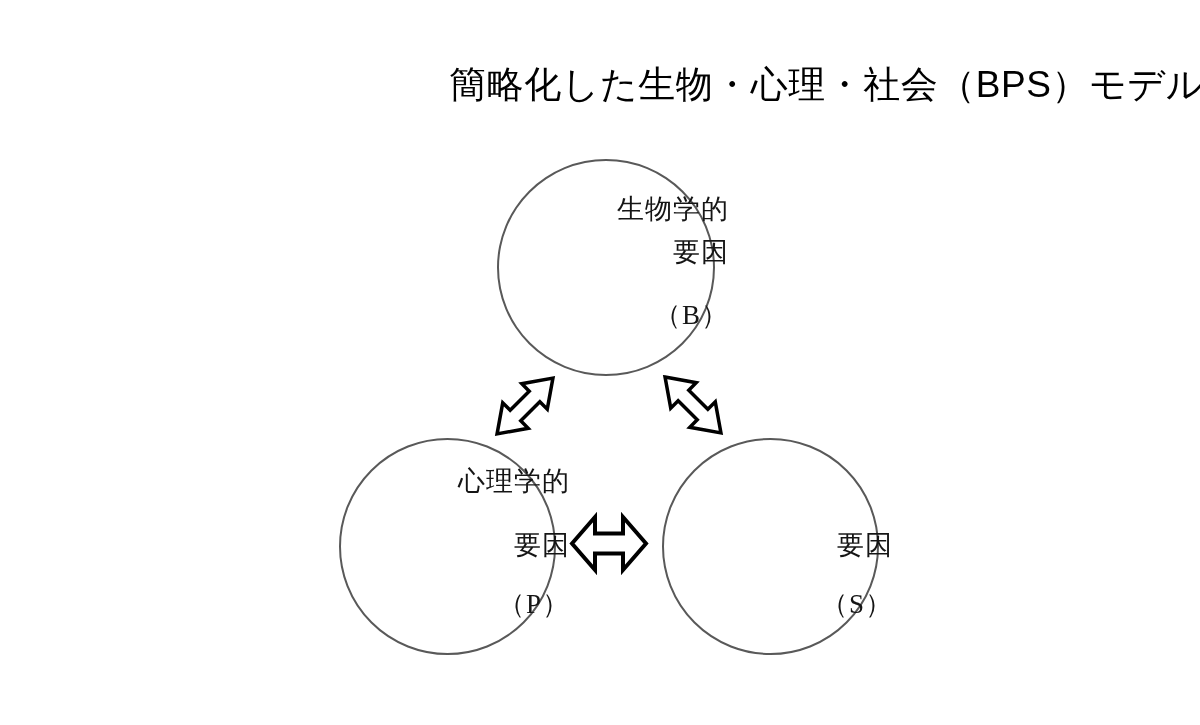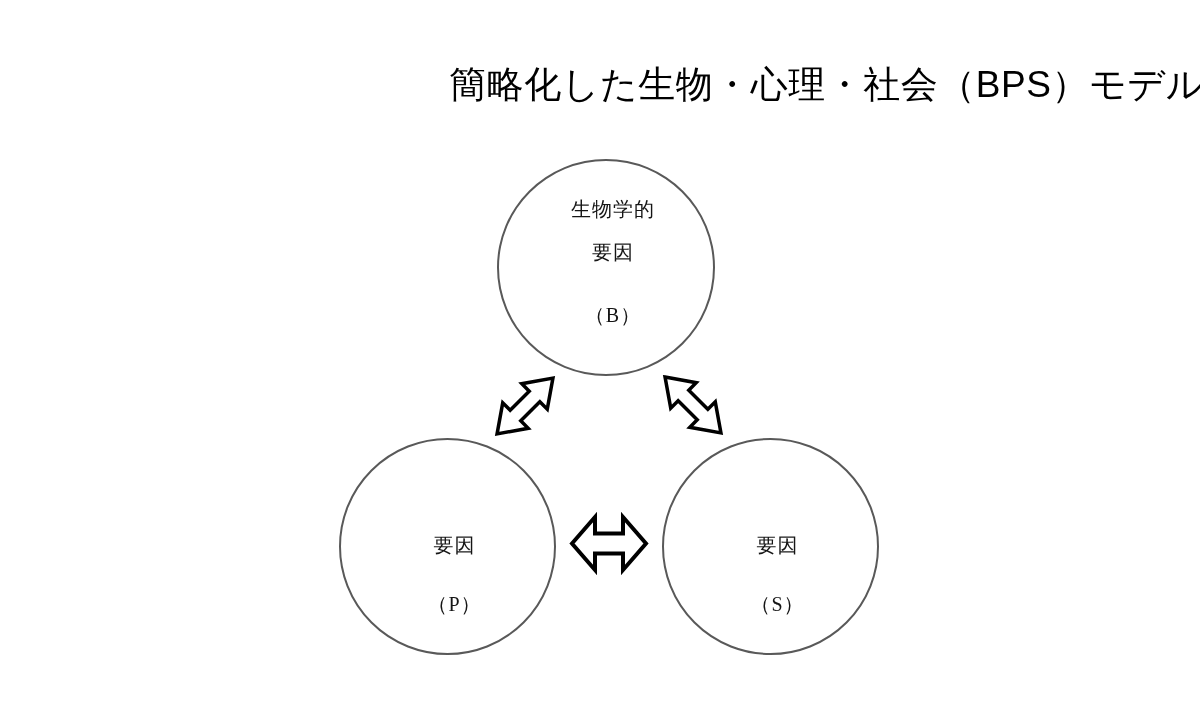--- a/index.html
+++ b/index.html
@@ -28,23 +28,23 @@
     border:2.5px solid var(--circle-stroke,#595959);
     border-radius:50%;
     box-sizing:border-box;
     background:transparent;
   }
   .circle-b{left:497px;top:159px;width:218px;height:217px;}
   .circle-p{left:339px;top:438px;width:217px;height:217px;}
   .circle-s{left:662px;top:438px;width:217px;height:217px;}
   .node-line{
     position:absolute;
-    left:7px;width:100%;
-    text-align:center;
-    font-size:20px;
+    left:16px;width:100%;
+    text-align:right;
+    font-size:27px;
     line-height:34px;
     letter-spacing:1px;
     color:#151515;
     white-space:nowrap;
   }
   
   .circle-b .l1{top:31px;}
   .circle-b .l2{top:74px;}
   .circle-b .l3{top:137px;}
   
@@ -71,20 +71,21 @@
 
   <h1 class="title">簡略化した生物・心理・社会（BPS）モデル</h1>
 
   <div class="circle circle-b">
     <div class="node-line l1">生物学的</div>
     <div class="node-line l2">要因</div>
     <div class="node-line l3">（B）</div>
   </div>
 
   <div class="circle circle-p">
+    <div class="node-line l1">心理学的</div>
     <div class="node-line l2">要因</div>
     <div class="node-line l3">（P）</div>
   </div>
 
   <div class="circle circle-s">
     <div class="node-line l2">要因</div>
     <div class="node-line l3">（S）</div>
   </div>
 
   <svg class="arrow arrow-diag arrow-bp" width="84" height="40" viewBox="0 0 84 40">

